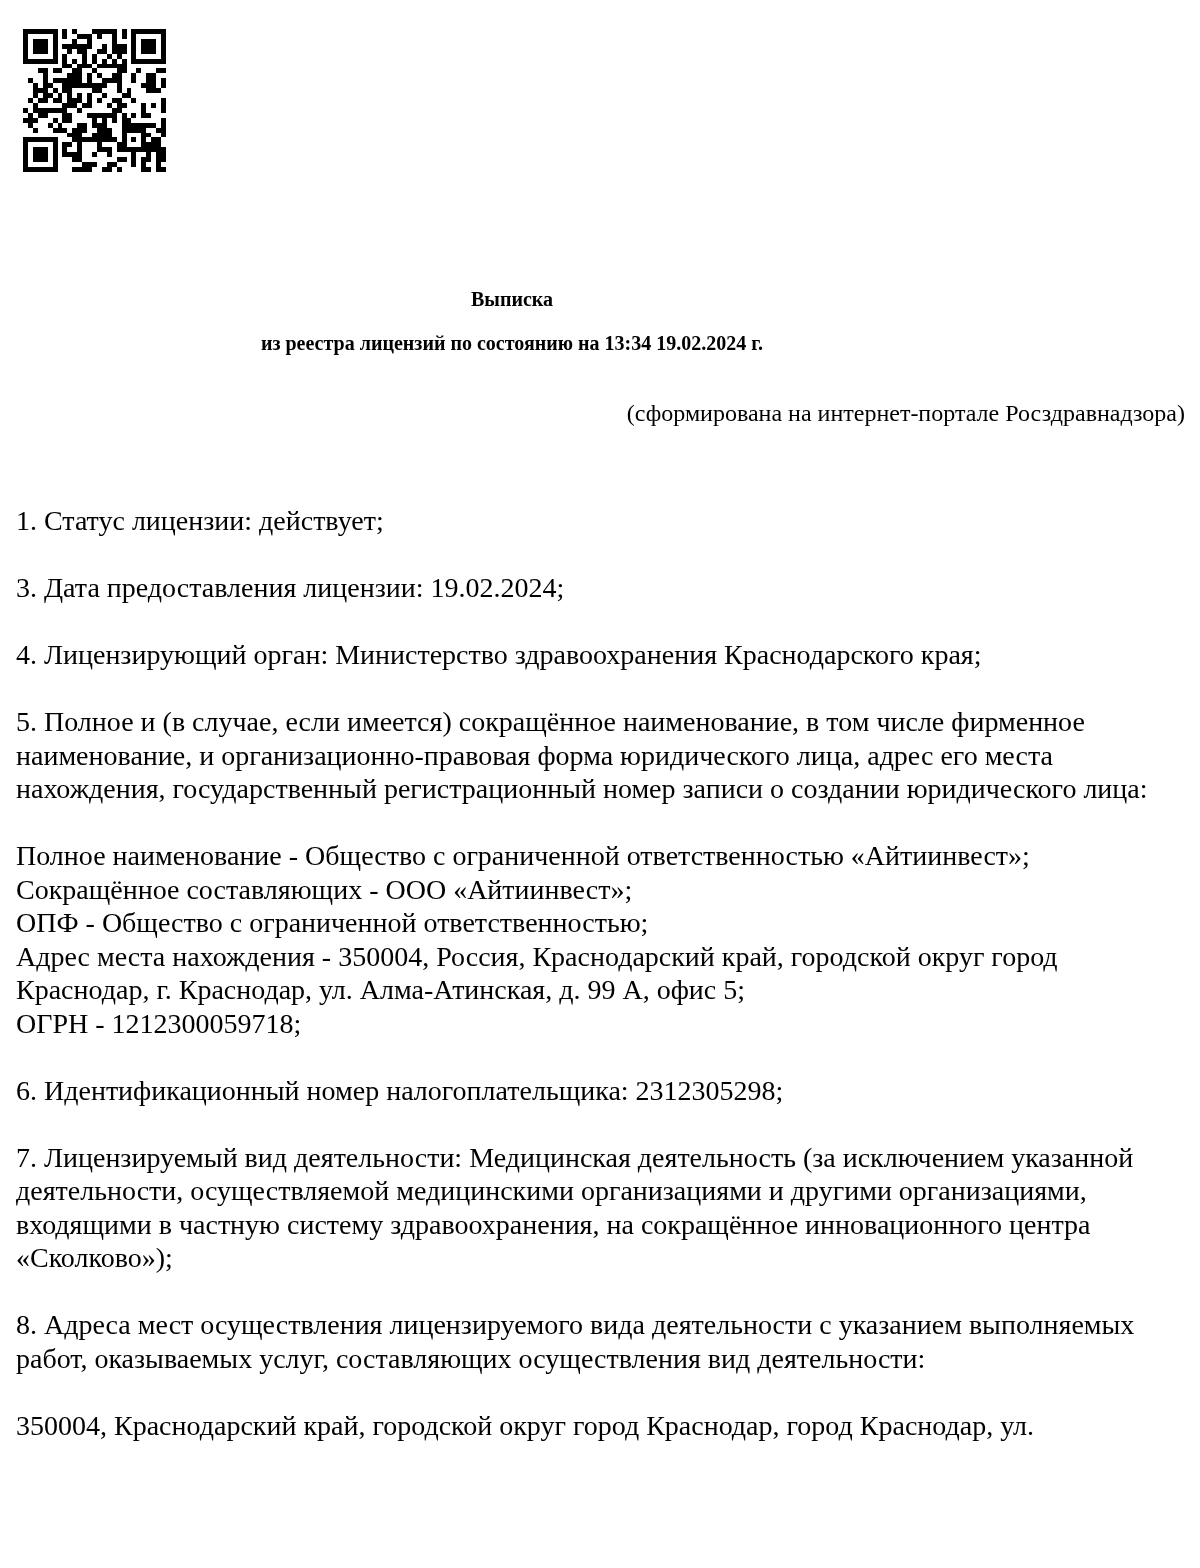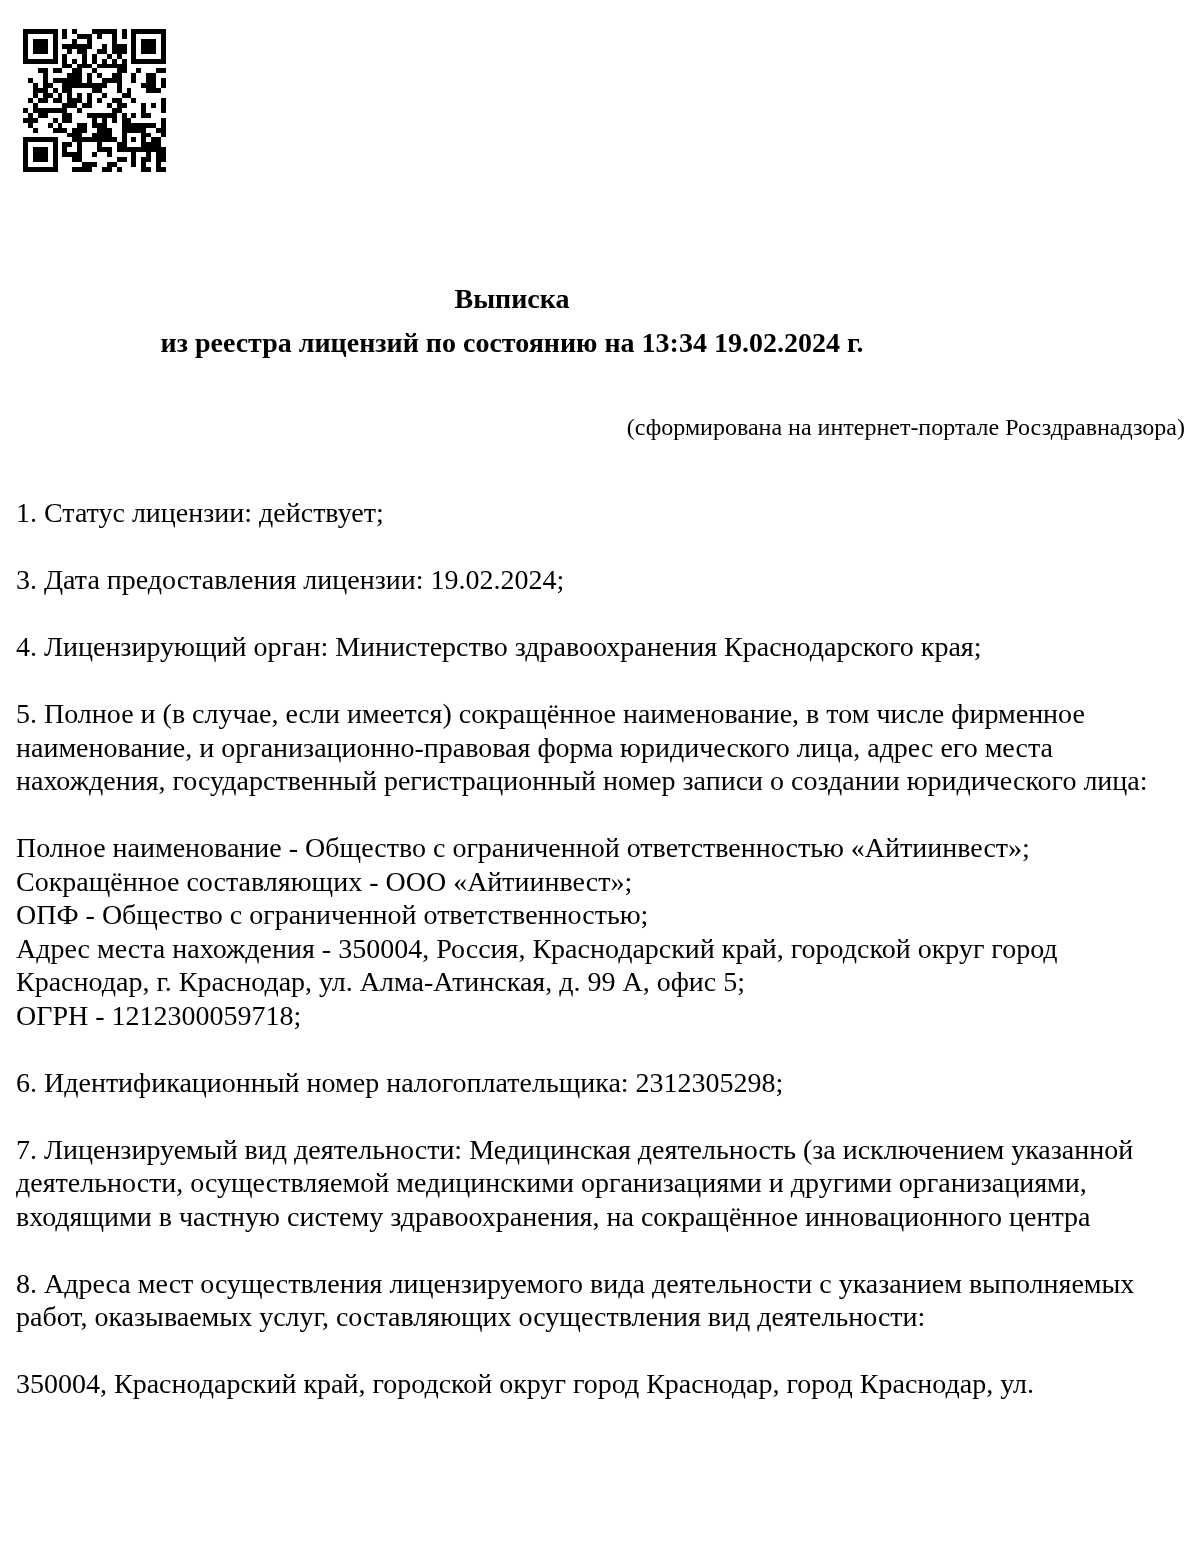--- a/index.html
+++ b/index.html
@@ -23,47 +23,47 @@
     width: 143px;
     height: 143px;
   }
   .title-block {
     position: absolute;
     top: 277px;
     left: 0;
     width: 1024px;
     text-align: center;
     font-weight: 700;
-    font-size: 28px;
+    font-size: 20px;
     line-height: 44px;
     white-space: nowrap;
   }
   .subtitle {
     position: absolute;
-    top: 413px;
+    top: 399px;
     left: 0;
     width: 1185px;
     text-align: right;
     font-size: 24px;
     line-height: 29px;
     white-space: nowrap;
   }
   .doc-body {
     position: absolute;
     top: 492px;
     left: 16px;
     width: 1178px;
     font-size: 28px;
     line-height: 33.5px;
   }
   .para {
     margin: 33.5px 0 0 0;
   }
   .para:first-child {
-    margin-top: 4px;
+    margin-top: 12px;
   }
   .line {
     white-space: nowrap;
   }
 </style>
 </head>
 <body>
 
 <div class="page">
 
@@ -103,20 +103,21 @@
         <div class="line">Краснодар, г. Краснодар, ул. Алма-Атинская, д. 99 А, офис 5;</div>
         <div class="line">ОГРН - 1212300059718;</div>
       </div>
       <div class="para">
         <div class="line">6. Идентификационный номер налогоплательщика: 2312305298;</div>
       </div>
       <div class="para">
         <div class="line">7. Лицензируемый вид деятельности: Медицинская деятельность (за исключением указанной</div>
         <div class="line">деятельности, осуществляемой медицинскими организациями и другими организациями,</div>
         <div class="line">входящими в частную систему здравоохранения, на сокращённое инновационного центра</div>
+        <div class="line">«Сколково»);</div>
       </div>
       <div class="para">
         <div class="line">8. Адреса мест осуществления лицензируемого вида деятельности с указанием выполняемых</div>
         <div class="line">работ, оказываемых услуг, составляющих осуществления вид деятельности:</div>
       </div>
       <div class="para">
         <div class="line">350004, Краснодарский край, городской округ город Краснодар, город Краснодар, ул.</div>
       </div>
     </div>
 

